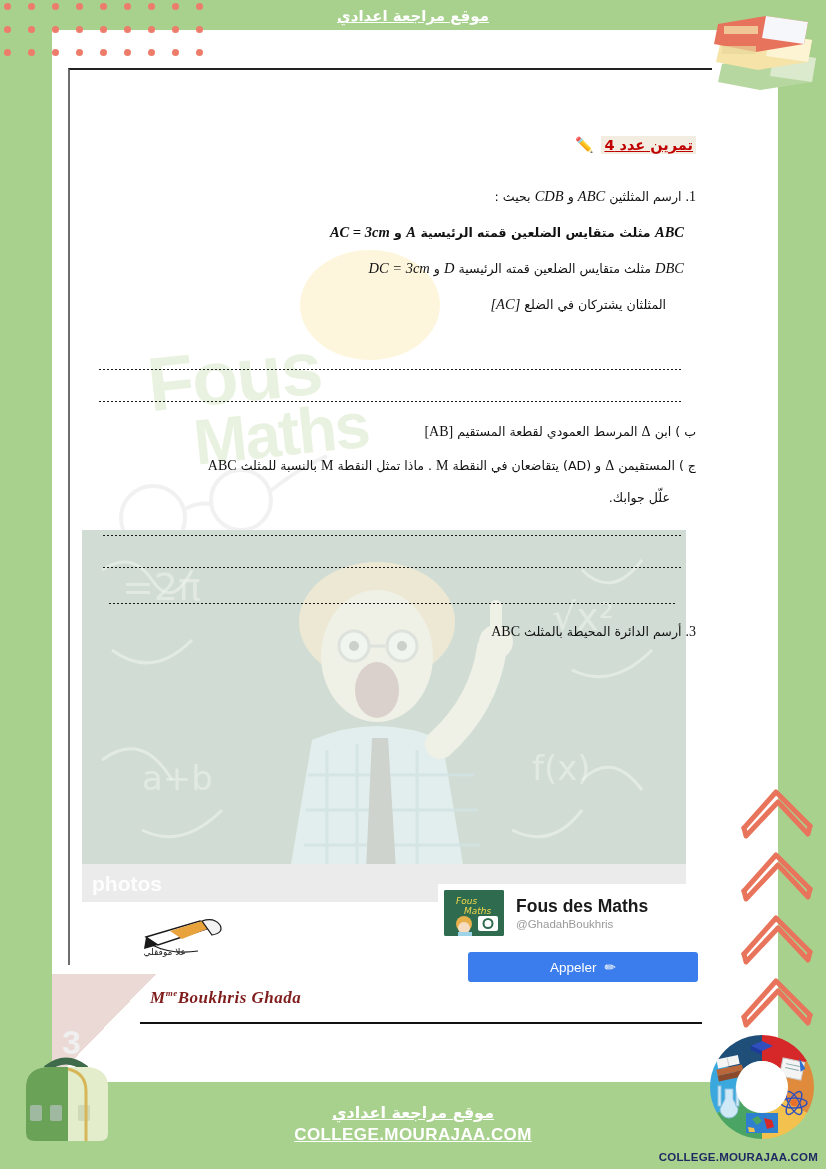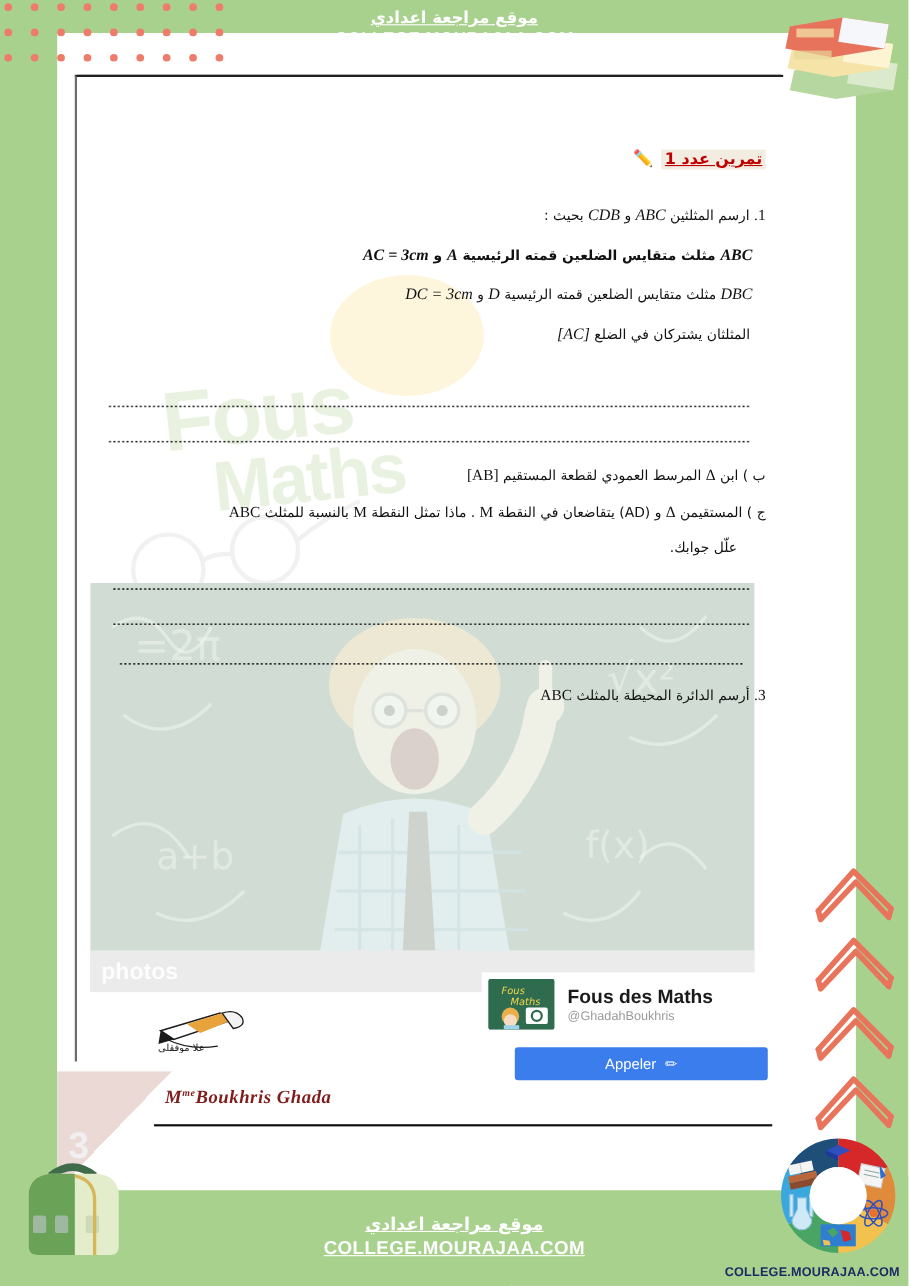--- a/index.html
+++ b/index.html
@@ -450,21 +450,21 @@
         </g>
       </svg>
     </div>
     <div class="photo-footer"></div>
     <div class="photo-wm">photos</div>
   </div>
 
   <div class="content">
 
     <div class="ex-title-row">
-      <span class="ex-title">تمرين عدد 1</span>
+      <span class="ex-title">تمرين عدد 4</span>
       <span class="pencil-emoji">✏️</span>
     </div>
 
     <div class="ln" style="right:2px;top:108px;">
       <span class="mu">1.</span>
       <span>ارسم المثلثين</span>
       <span class="mi">ABC</span>
       <span>و</span>
       <span class="mi">CDB</span>
       <span>بحيث :</span>
@@ -479,21 +479,21 @@
     </div>
 
     <div class="ln" style="right:14px;top:180px;">
       <span class="mi">DBC</span>
       <span>مثلث متقايس الضلعين قمته الرئيسية</span>
       <span class="mi">D</span>
       <span>و</span>
       <span class="mi">DC = 3cm</span>
     </div>
 
-    <div class="ln" style="right:16px;top:216px;">
+    <div class="ln" style="right:32px;top:216px;">
       <span>المثلثان يشتركان في  الضلع</span>
       <span class="mi">[AC]</span>
     </div>
 
 
     <div class="dline" style="left:20px;top:288px;width:584px;"></div>
     <div class="dline" style="left:20px;top:320px;width:584px;"></div>
 
     <div class="ln" style="right:2px;top:344px;">
       <span>ب )  ابن</span>

